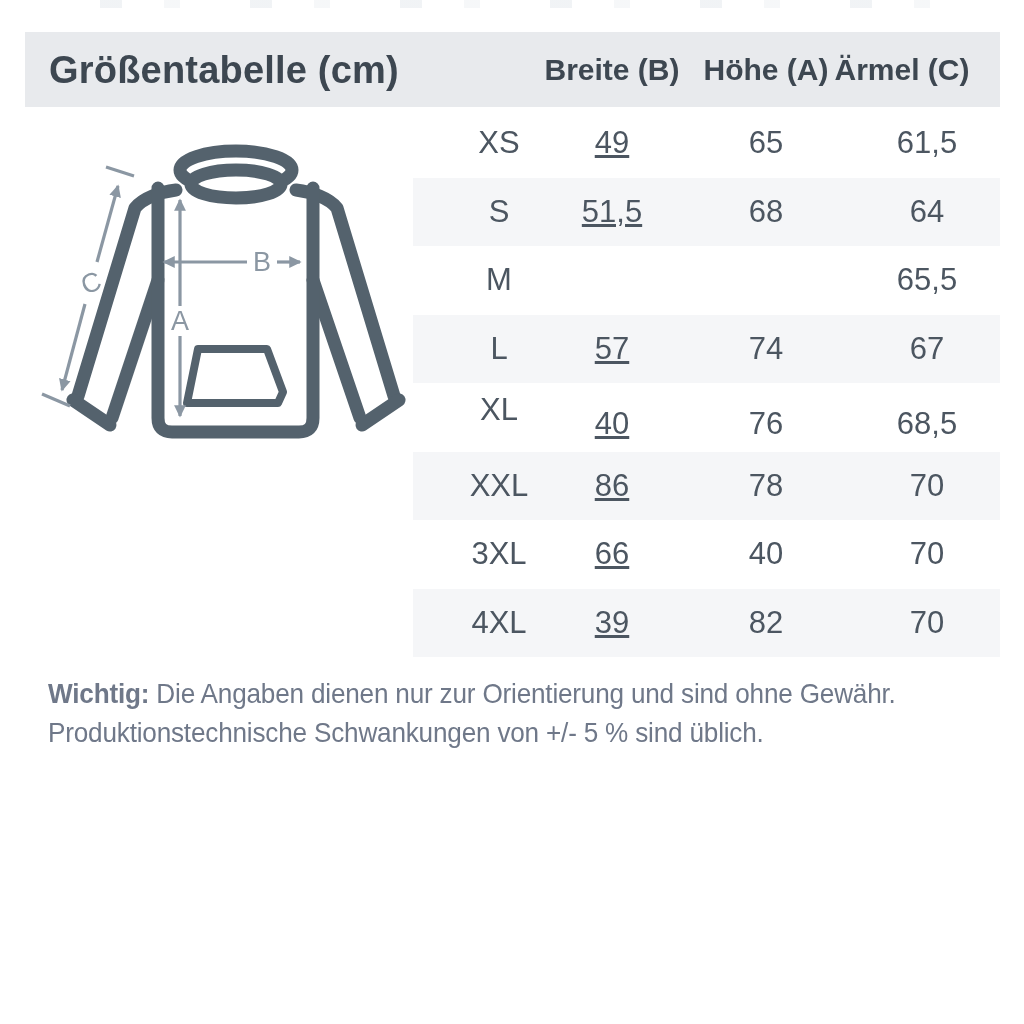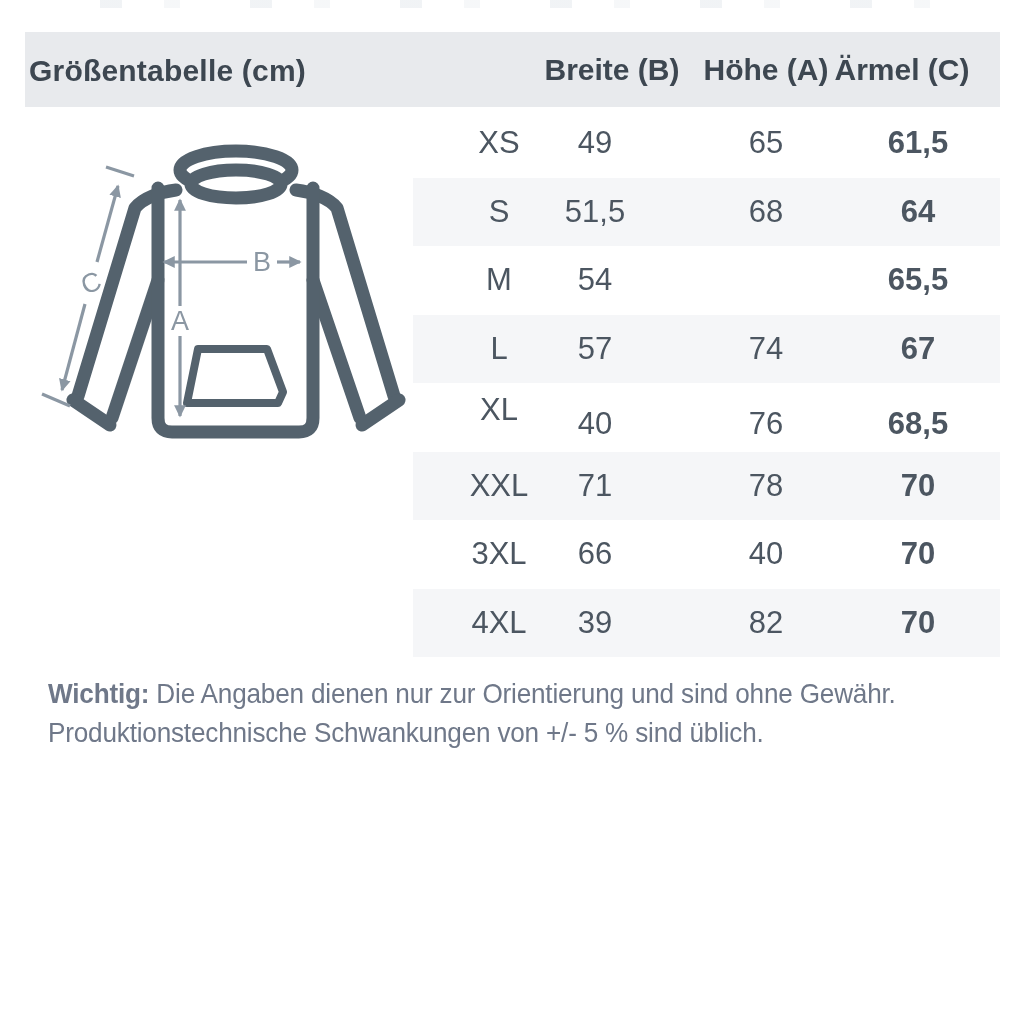--- a/index.html
+++ b/index.html
@@ -16,45 +16,45 @@
       rgba(167,182,196,.16) 0 22px, transparent 22px 64px,
       rgba(167,182,196,.10) 64px 80px, transparent 80px 150px);
   }
 
   
   .header-bar{
     position:absolute;left:25px;top:32px;width:975px;height:75px;
     background:var(--header_bg,#e8eaed);
   }
   .title{
-    position:absolute;left:4px;top:0;height:77px;display:flex;align-items:center;
-    font-size:30px;font-weight:bold;color:var(--heading_text,#3d4751);letter-spacing:.2px;
+    position:absolute;left:24px;top:0;height:77px;display:flex;align-items:center;
+    font-size:38px;font-weight:bold;color:var(--heading_text,#3d4751);letter-spacing:.2px;
   }
   .col-head{
     position:absolute;top:0;height:75px;width:140px;
     display:flex;align-items:center;justify-content:center;
     font-size:30px;font-weight:bold;color:var(--heading_text,#3d4751);white-space:nowrap;
   }
   .col-head.b{left:517px}
   .col-head.h{left:671px}
   .col-head.c{left:807px}
 
   
   .tbody{position:absolute;left:413px;top:109px;width:587px;text-align:center;}
   .trow{position:relative;height:68.5px;}
   .trow.striped{background:var(--stripe_bg,#f5f6f8);}
   .cell{
     position:absolute;top:0;height:100%;
     display:flex;align-items:center;justify-content:center;
     font-size:31px;color:var(--value_text,#4c5661);white-space:nowrap;
   }
   .cell.size{left:0;width:172px;}
-  .cell.breite{left:112px;width:140px;}
+  .cell.breite{left:129px;width:140px;text-decoration:underline;}
   .cell.hoehe{left:283px;width:140px;}
-  .cell.aermel{left:435px;width:140px;font-weight:bold;}
+  .cell.aermel{left:444px;width:140px;}
   .trow.quirk .cell.size{transform:translateY(-7px);}
   .trow.quirk .cell.breite,.trow.quirk .cell.hoehe,.trow.quirk .cell.aermel{transform:translateY(7px);}
 
   
   .diagram{position:absolute;left:40px;top:128px;width:400px;height:330px;}
   .outline{stroke:var(--hoodie_outline,#54626d);fill:none;stroke-width:13;stroke-linecap:round;stroke-linejoin:round;}
   .outline.thin{stroke-width:8;}
   .outline.fillwhite{fill:#ffffff;}
   .measure{stroke:var(--measure_arrow,#8b97a3);stroke-width:3.2;fill:none;stroke-linecap:butt;}
   .mhead{fill:var(--measure_arrow,#8b97a3);}
@@ -94,38 +94,37 @@
         <div class="cell aermel">61,5</div>
       </div>
       <div class="trow striped">
         <div class="cell size">S</div>
         <div class="cell breite">51,5</div>
         <div class="cell hoehe">68</div>
         <div class="cell aermel">64</div>
       </div>
       <div class="trow">
         <div class="cell size">M</div>
-        <div class="cell breite">54</div>
         <div class="cell aermel">65,5</div>
       </div>
       <div class="trow striped">
         <div class="cell size">L</div>
         <div class="cell breite">57</div>
         <div class="cell hoehe">74</div>
         <div class="cell aermel">67</div>
       </div>
       <div class="trow quirk">
         <div class="cell size">XL</div>
         <div class="cell breite">40</div>
         <div class="cell hoehe">76</div>
         <div class="cell aermel">68,5</div>
       </div>
       <div class="trow striped">
         <div class="cell size">XXL</div>
-        <div class="cell breite">71</div>
+        <div class="cell breite">86</div>
         <div class="cell hoehe">78</div>
         <div class="cell aermel">70</div>
       </div>
       <div class="trow">
         <div class="cell size">3XL</div>
         <div class="cell breite">66</div>
         <div class="cell hoehe">40</div>
         <div class="cell aermel">70</div>
       </div>
       <div class="trow striped">

